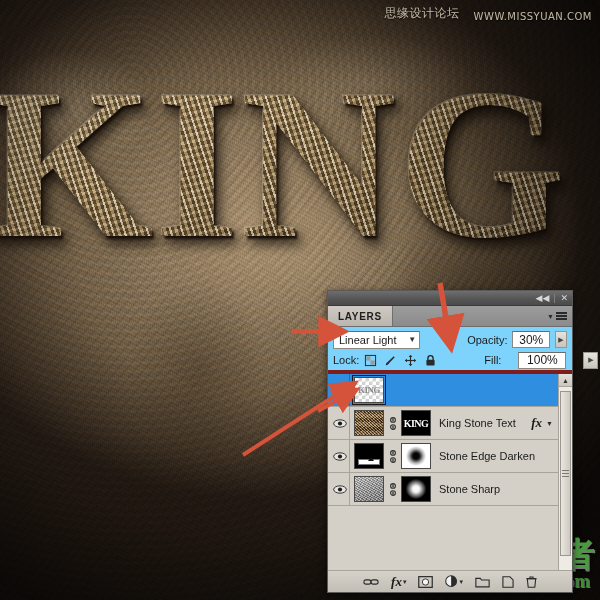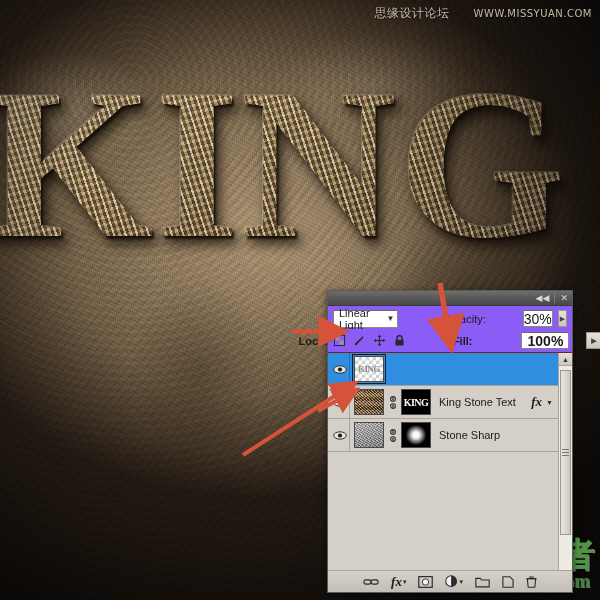--- a/index.html
+++ b/index.html
@@ -71,21 +71,21 @@
     filter: drop-shadow(2px 3px 1px rgba(20,12,5,.95)) drop-shadow(-1px -1px 0 rgba(255,240,210,.25)) drop-shadow(4px 6px 6px rgba(10,6,2,.7));
     white-space: nowrap;
   }
 
   
   .wm-top {
     position: absolute; top: 5px; right: 8px;
     font-size: 11px; letter-spacing: .5px;
     color: rgba(245,232,210,.78);
     text-shadow: 0 1px 1px rgba(0,0,0,.85);
-    display: flex; gap: 24px; align-items: center;
+    display: flex; gap: 14px; align-items: flex-end;
     font-family: "DejaVu Sans", sans-serif;
   }
   .wm-top .cn { font-size: 12px; }
   .wm-top .url { font-size: 10px; }
 
   .wm-ps {
     position: absolute; right: 4px; bottom: 26px;
     font-family: "Liberation Serif", serif;
     font-size: 46px; font-weight: 700; font-style: italic;
     color: #4a9b3f;
@@ -145,44 +145,42 @@
     padding: 0 5px; cursor: pointer;
   }
   .menu-caret { font-size: 7px; color: #2a2a2a; }
   .menu-lines { display: flex; flex-direction: column; gap: 1.5px; }
   .menu-lines i { display: block; width: 11px; height: 1.5px; background: #2a2a2a; }
 
   .panel-row {
     display: flex; align-items: center;
     padding: 0 5px;
     gap: 5px;
-    background: #8b5cf6;
-    justify-content: center;
+    background: #7dd3fc;
   }
   .row-blend { height: 23px; padding-top: 2px; }
-  .row-lock  { height: 24px; border-bottom: 1px solid #7f1d1d; font-weight: bold; }
+  .row-lock  { height: 24px; border-bottom: 4px solid #7f1d1d; }
 
   .blend-select {
     width: 110px; height: 18px;
     background: #fff;
     border: 1px solid #8c8880;
     border-top-color: #6e6a63;
     display: flex; align-items: center; justify-content: space-between;
     padding: 0 3px 0 5px;
     font-size: 11px;
   }
   .sel-caret { font-size: 8px; color: #333; }
 
   .opacity-label, .fill-label { font-size: 11px; color: #1a1a1a; margin-left: 42px; }
   .num-field {
     width: 48px; height: 17px;
     background: #fff; border: 1px solid #8c8880; border-top-color: #6e6a63;
     display: flex; align-items: center; justify-content: center;
-    font-size: 14px;
-    margin-left: 32px;
+    font-size: 12px;
   }
   .spin-btn {
     width: 15px; height: 17px;
     background: linear-gradient(180deg, #e6e3dd, #c9c5bd);
     border: 1px solid #9a968e;
     display: flex; align-items: center; justify-content: center;
     font-size: 7px; color: #444; cursor: pointer;
   }
 
   .lock-label { font-size: 11px; }
@@ -380,20 +378,34 @@
   <div class="wm-ps-url">www.psahz.com</div>
 
   <div id="layers-panel">
 
     <div class="panel-titlebar">
       <span class="tb-btn">◀◀</span>
       <span class="tb-sep"></span>
       <span class="tb-btn">✕</span>
     </div>
 
+    <div class="panel-tabbar">
+      <div class="panel-tab">
+        <span>LAYERS</span>
+      </div>
+      <div class="tabbar-filler"></div>
+      <div class="panel-menu-btn">
+        <span class="menu-caret">▼</span>
+        <span class="menu-lines">
+            <i></i>
+            <i></i>
+            <i></i>
+          </span>
+      </div>
+    </div>
 
     <div class="panel-row row-blend">
       <div class="blend-select">
         <span>Linear Light</span>
         <span class="sel-caret">▼</span>
       </div>
       <span class="opacity-label">Opacity:</span>
       <div class="num-field">
         <span>30%</span>
       </div>
@@ -464,20 +476,38 @@
           <div class="thumb th-kingmask">
             <span>KING</span>
           </div>
           <div class="layer-name">King Stone Text</div>
           <div class="fx-cell">
             <span class="fx-mark">fx</span>
             <span class="fx-caret">▼</span>
           </div>
         </div>
 
+        <div class="layer-row">
+          <div class="eye-cell">
+            <svg width="14" height="9" viewBox="0 0 16 10">
+              <ellipse cx="8" cy="5" rx="7.2" ry="4.2" fill="#e9e6e0" stroke="#1c1c1c" stroke-width="1"></ellipse>
+              <circle cx="8" cy="5" r="2.4" fill="#1c1c1c"></circle>
+            </svg>
+          </div>
+          <div class="thumb th-blackbar"></div>
+          <div class="link-ico">
+            <svg width="8" height="13" viewBox="0 0 8 13">
+              <path d="M4 1.2 v3.2 M4 8.6 v3.2" stroke="#333" stroke-width="1.3"></path>
+              <rect x="1.6" y=".6" width="4.8" height="4.6" rx="2.3" fill="none" stroke="#333" stroke-width="1.1"></rect>
+              <rect x="1.6" y="7.8" width="4.8" height="4.6" rx="2.3" fill="none" stroke="#333" stroke-width="1.1"></rect>
+            </svg>
+          </div>
+          <div class="thumb th-mask-dark"></div>
+          <div class="layer-name">Stone Edge Darken</div>
+        </div>
 
 
 
         <div class="layer-row">
           <div class="eye-cell">
             <svg width="14" height="9" viewBox="0 0 16 10">
               <ellipse cx="8" cy="5" rx="7.2" ry="4.2" fill="#e9e6e0" stroke="#1c1c1c" stroke-width="1"></ellipse>
               <circle cx="8" cy="5" r="2.4" fill="#1c1c1c"></circle>
             </svg>
           </div>

